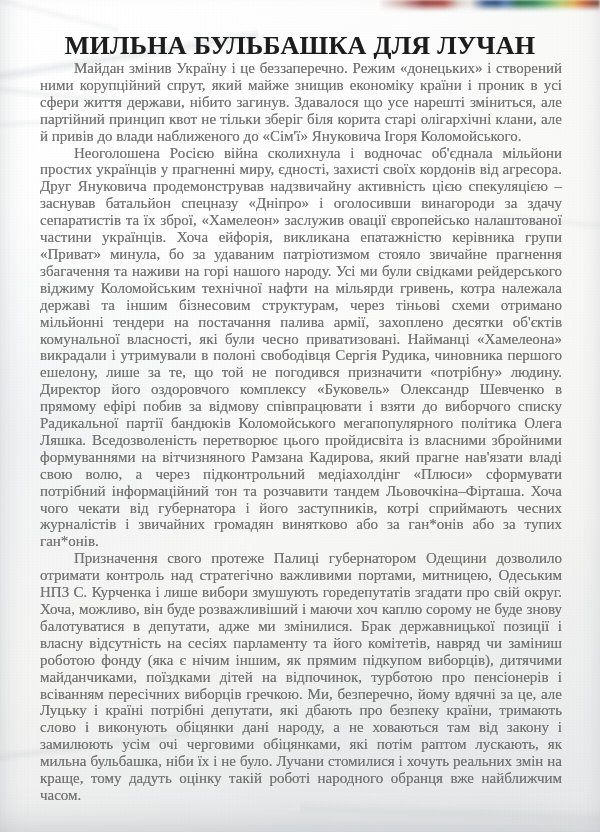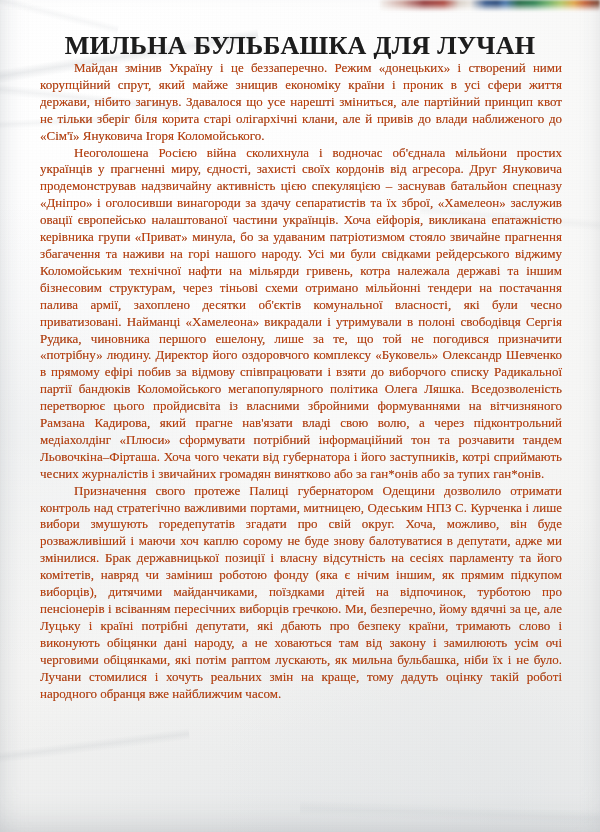--- a/index.html
+++ b/index.html
@@ -120,25 +120,25 @@
     color: #1d1d1d;
     white-space: nowrap;
     text-shadow: 0 0 .6px rgba(40,40,40,.45);
   }
 
   .body-copy {
     position: absolute;
     left: 40px;
     top: 60px;
     width: 522px;
-    font-size: 13px;
+    font-size: 15px;
     line-height: 16.9px;
     text-align: justify;
     text-justify: inter-word;
-    color: #c2410c;
+    color: #737373;
     text-shadow: 0 0 .45px rgba(55,55,55,.5);
   }
 
   .body-copy p {
     margin: 0 0 0 0;
     text-indent: 34px;
     hyphens: none;
   }
 
   

